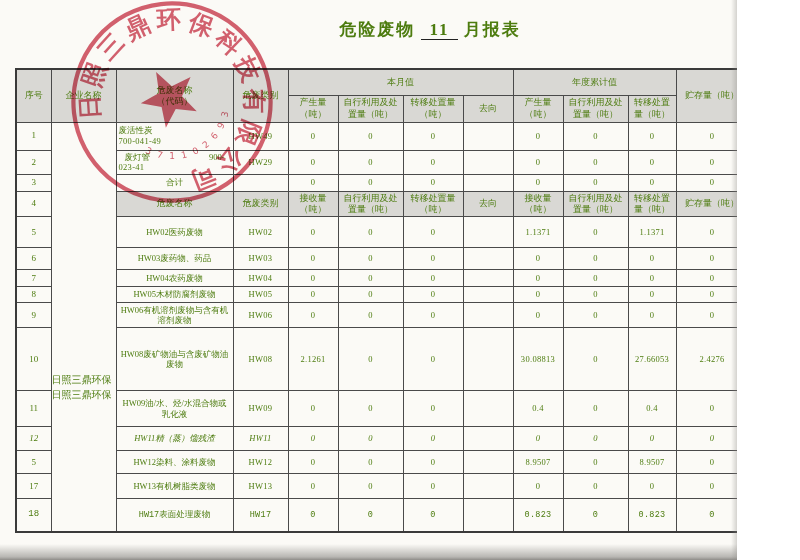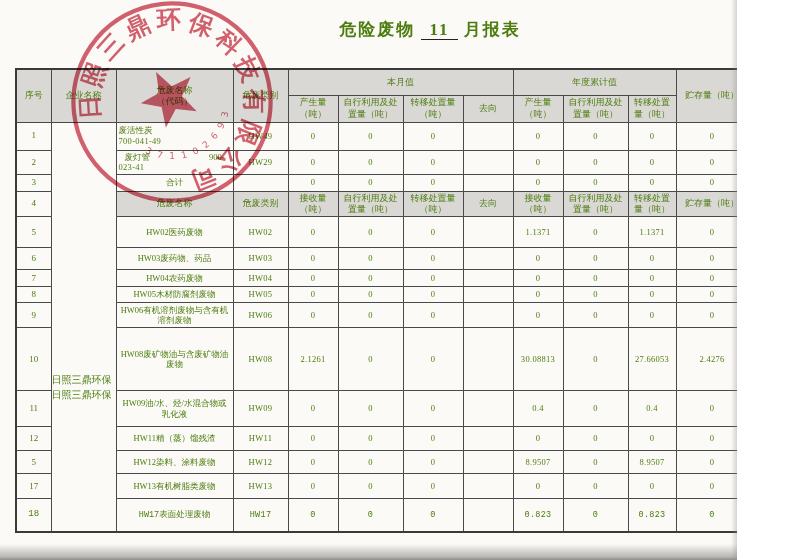--- a/index.html
+++ b/index.html
@@ -266,21 +266,21 @@
           <td class="num">0</td>
           <td class="num">0</td>
           <td class="num">0</td>
           <td class="num"></td>
           <td class="num">0.4</td>
           <td class="num">0</td>
           <td class="num">0.4</td>
           <td class="num">0</td>
           <td class="num"></td>
         </tr>
-        <tr style="height: 24px;">
+        <tr style="height: 24px; font-style: italic;">
           <td>12</td>
           <td class="namecell">HW11精（蒸）馏残渣</td>
           <td class="num">HW11</td>
           <td class="num">0</td>
           <td class="num">0</td>
           <td class="num">0</td>
           <td class="num"></td>
           <td class="num">0</td>
           <td class="num">0</td>
           <td class="num">0</td>

